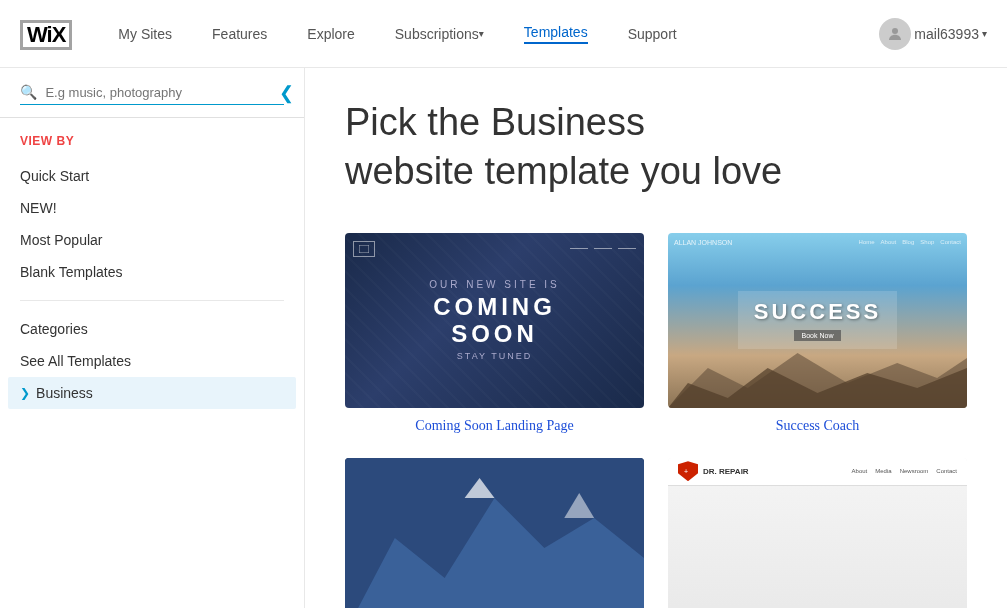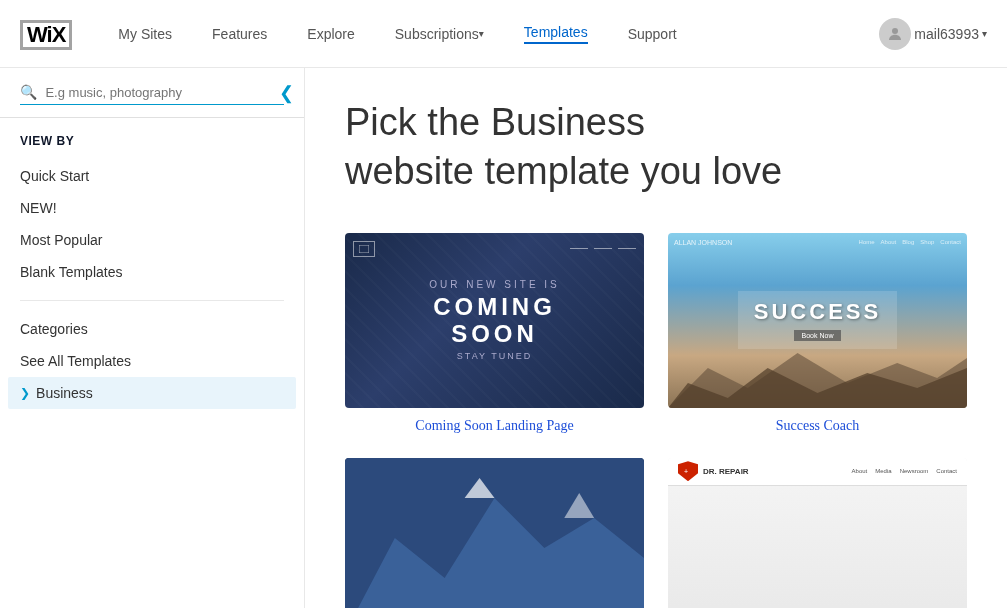--- a/index.html
+++ b/index.html
@@ -77,21 +77,21 @@
       border-bottom: 1px solid #0099cc;
       padding-bottom: 4px;
     }
     .search-icon { color: #aaa; font-size: 14px; }
     .search-input {
       border: none; outline: none; font-size: 13px; color: #999;
       width: 100%; background: transparent;
     }
 
     .sidebar-nav { padding: 16px 20px; }
-    .sidebar-section-label { color: #0f172a; font-size: 12px; font-weight: 600; margin-bottom: 12px; text-transform: uppercase; letter-spacing: 0.5px; }
+    .sidebar-section-label { color: #ef4444; font-size: 12px; font-weight: 600; margin-bottom: 12px; text-transform: uppercase; letter-spacing: 0.5px; }
     .sidebar-item {
       padding: 8px 0;
       font-size: 14px;
       color: #333;
       cursor: pointer;
     }
     .sidebar-divider { height: 1px; background: #e8e8e8; margin: 12px 0; }
     .sidebar-item.active {
       background: #e8f4fb;
       padding: 8px 12px;

